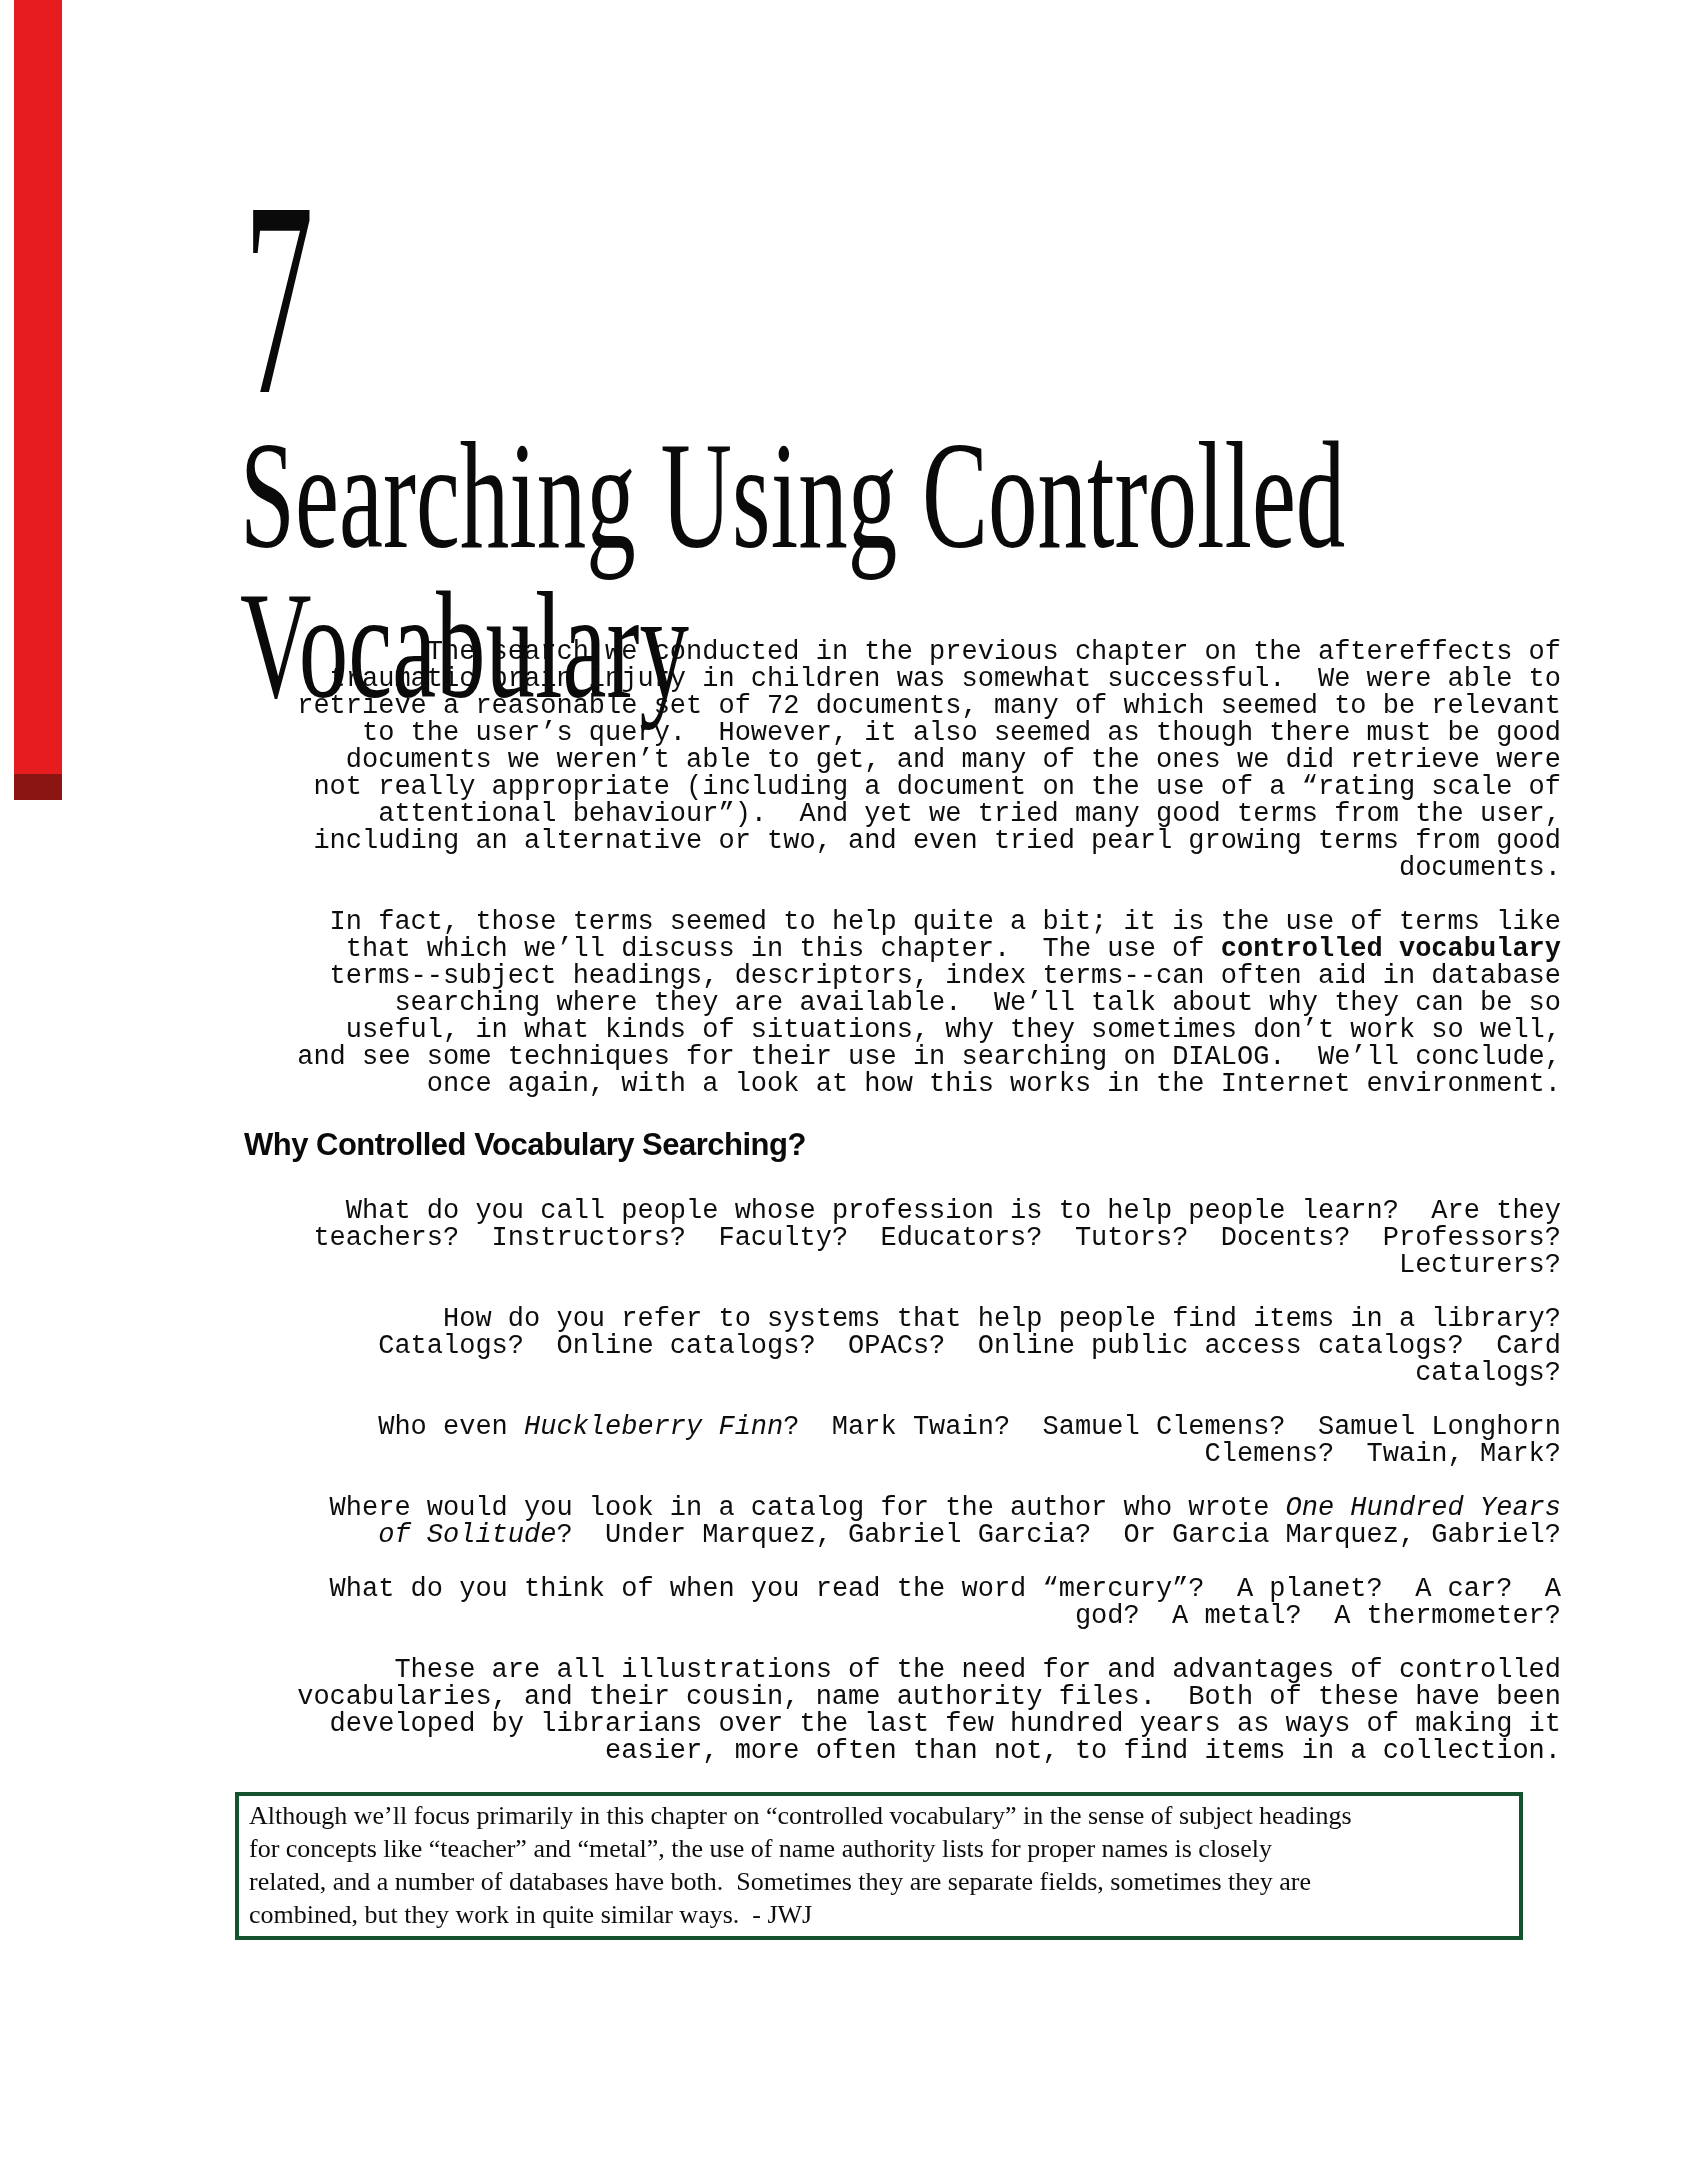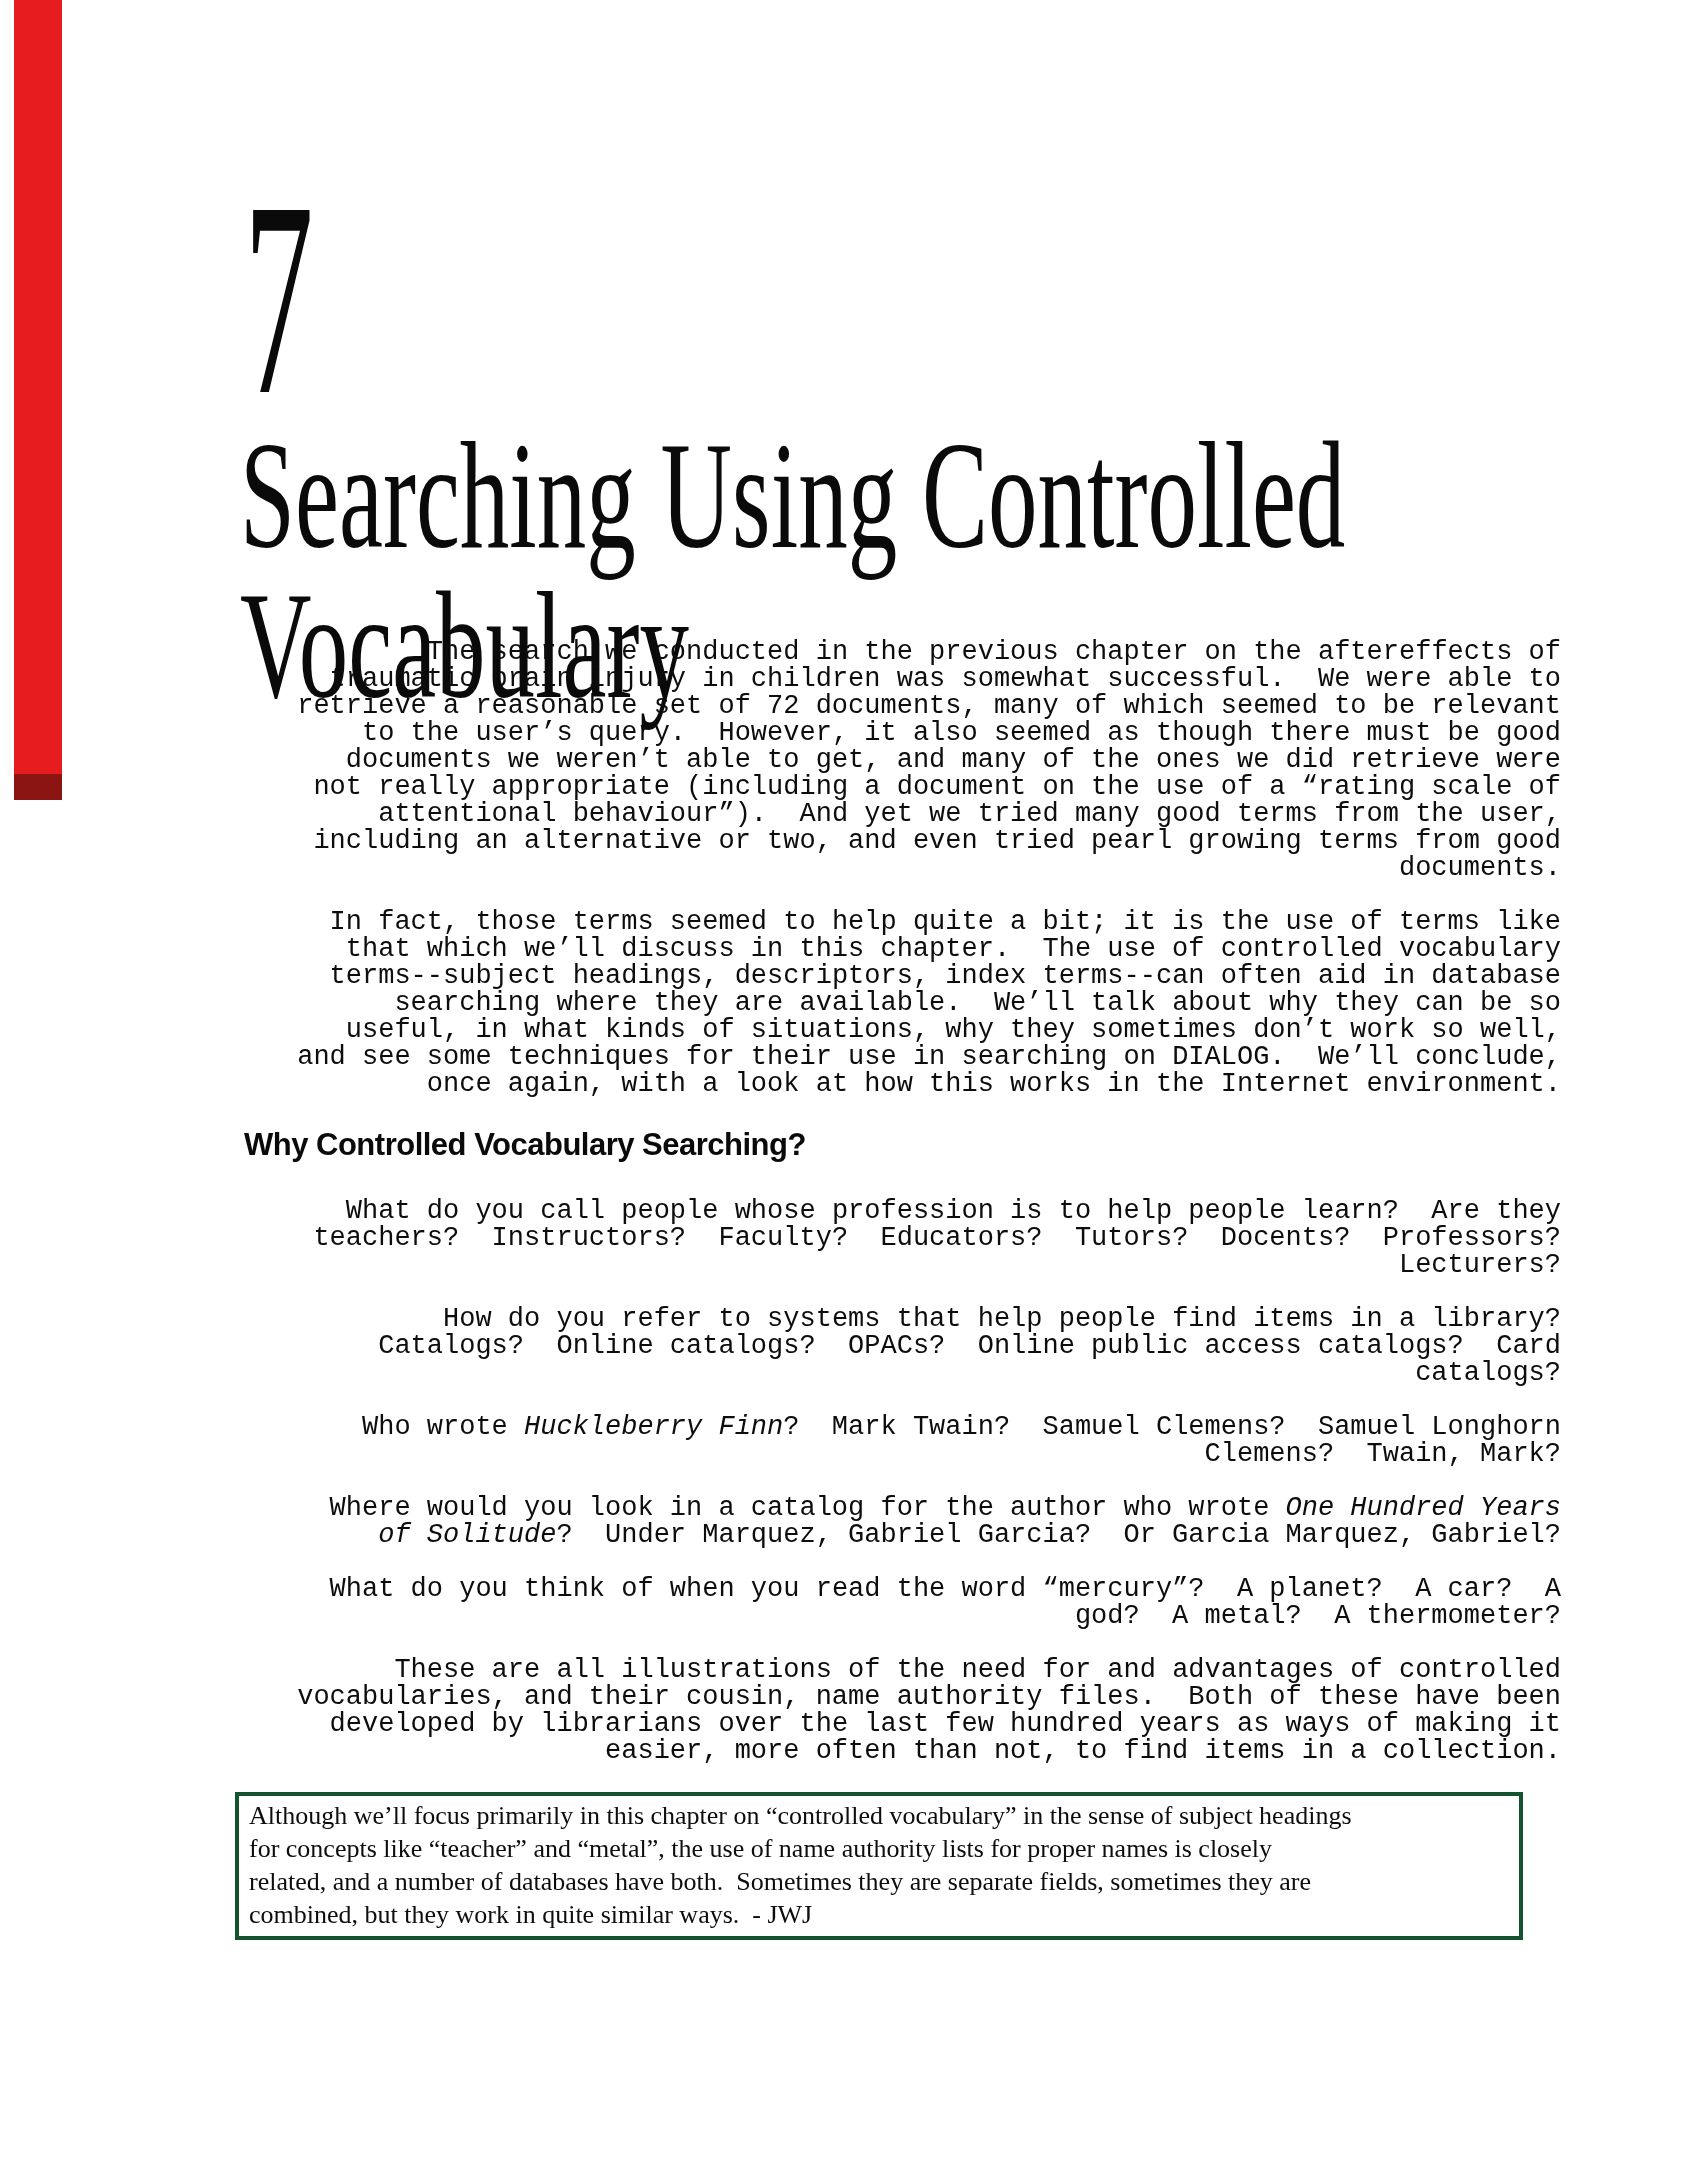--- a/index.html
+++ b/index.html
@@ -21,21 +21,21 @@
     font-family:"Liberation Serif",serif;font-size:99px;line-height:97px;
     transform:scaleY(1.55);transform-origin:top left;
     white-space:pre-line;color:#0a0a0a;letter-spacing:0px;
   }
   .body-col{
     position:absolute;left:244px;top:639px;width:1317px;
     font-family:"Liberation Mono","DejaVu Sans Mono",monospace;
     font-size:27px;line-height:27px;color:#0d0d0d;
   }
   .para{white-space:pre-wrap;margin:0 0 27px 0;text-align:right;}
-  .para .b{font-weight:normal;}
+  .para .b{font-weight:bold;}
   .para .i{font-style:italic;}
   .section-heading{
     font-family:"Liberation Sans",sans-serif;font-weight:bold;
     font-size:31px;line-height:40px;letter-spacing:-0.5px;
     margin:20px 0 33px 0;color:#0a0a0a;
   }
   .note-box{
     box-sizing:border-box;width:1288px;margin:18px 0 0 -9px;
     border:4px solid #14532d;padding:3px 10px 5px 10px;
     font-family:"Liberation Serif",serif;font-size:26px;line-height:33px;
@@ -79,21 +79,21 @@
 
     <h2 class="section-heading">Why Controlled Vocabulary Searching?</h2>
 
     <div>
         <div class="para"><span>What do you call people whose profession is to help people learn?  Are they
 teachers?  Instructors?  Faculty?  Educators?  Tutors?  Docents?  Professors?
 Lecturers?</span></div>
         <div class="para"><span>How do you refer to systems that help people find items in a library?
 Catalogs?  Online catalogs?  OPACs?  Online public access catalogs?  Card
 catalogs?</span></div>
-        <div class="para"><span>Who wrote </span><span class="i">Huckleberry Finn</span><span>?  Mark Twain?  Samuel Clemens?  Samuel Longhorn
+        <div class="para"><span>Who even </span><span class="i">Huckleberry Finn</span><span>?  Mark Twain?  Samuel Clemens?  Samuel Longhorn
 Clemens?  Twain, Mark?</span></div>
         <div class="para"><span>Where would you look in a catalog for the author who wrote </span><span class="i">One Hundred Years
 of Solitude</span><span>?  Under Marquez, Gabriel Garcia?  Or Garcia Marquez, Gabriel?</span></div>
         <div class="para"><span>What do you think of when you read the word “mercury”?  A planet?  A car?  A
 god?  A metal?  A thermometer?</span></div>
         <div class="para"><span>These are all illustrations of the need for and advantages of controlled
 vocabularies, and their cousin, name authority files.  Both of these have been
 developed by librarians over the last few hundred years as ways of making it
 easier, more often than not, to find items in a collection.</span></div>
       </div>

